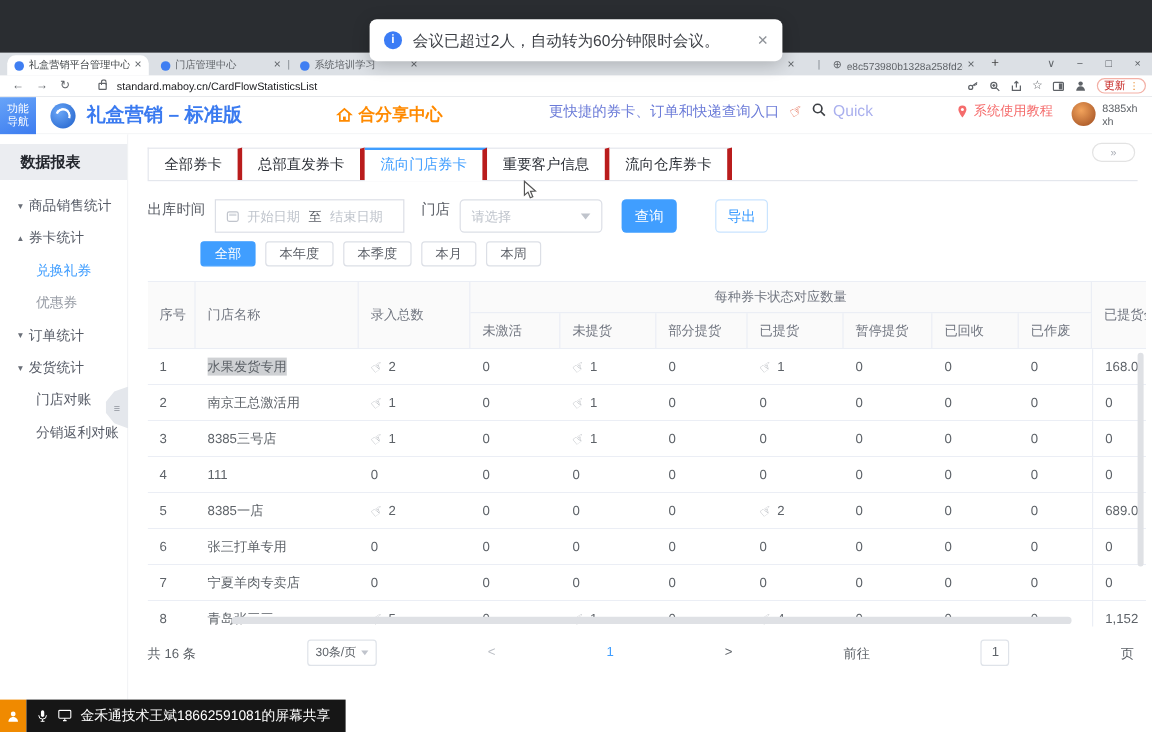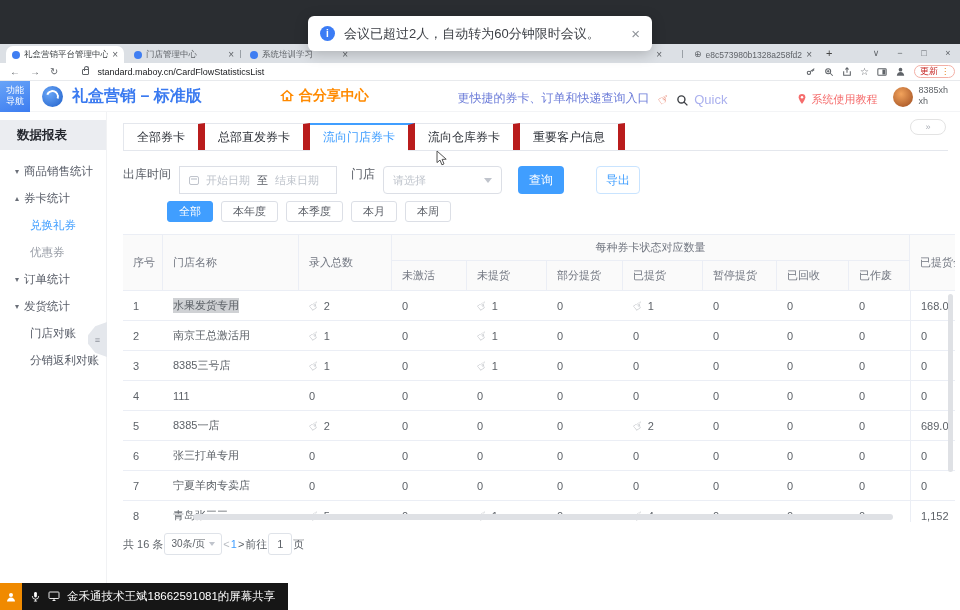--- a/index.html
+++ b/index.html
@@ -52,21 +52,21 @@
                 border-bottom:1px solid #f3f4f6; display:flex; align-items:center; }
   .nav-toggle { width:30px; height:31px; background:linear-gradient(160deg,#68a4f8,#3c7cf0); color:#fff; font-size:9px;
                 line-height:1.25; display:flex; flex-direction:column; align-items:center; justify-content:center; flex-shrink:0; }
   .logo { width:21px; height:21px; border-radius:50%; margin-left:12px; flex-shrink:0;
           background:radial-gradient(circle at 35% 35%,#6aa7f8,#1f5fc9); position:relative; }
   .logo::after { content:''; position:absolute; inset:4px; border:2px solid #fff; border-radius:50%;
                  border-left-color:transparent; border-bottom-color:transparent; transform:rotate(-25deg); }
   .brand { margin-left:9px; font-size:16px; font-weight:bold; color:#3a7af0; white-space:nowrap; }
   .share-center { margin-left:78px; display:flex; align-items:center; gap:5px; color:#ff8a00;
                   font-weight:bold; font-size:14px; white-space:nowrap; }
-  .hdr-right { margin-left:auto; display:flex; align-items:flex-end; padding-right:12px; }
+  .hdr-right { margin-left:auto; display:flex; align-items:flex-start; padding-right:12px; }
   .quick-entry { font-size:12px; color:#6b7bd8; white-space:nowrap; }
   .hand-hdr { font-size:13px; color:#e2684e; display:inline-block; transform:rotate(-30deg); margin-left:8px; }
   .q-mag { margin-left:7px; display:flex; }
   .quick-word { font-size:13px; color:#aab0ee; margin-left:5px; }
   .tutorial { display:flex; align-items:center; gap:4px; margin-left:70px; color:#f56c6c; font-size:11px; white-space:nowrap; }
   .avatar { width:20px; height:20px; border-radius:50%; margin-left:16px; flex-shrink:0;
             background:radial-gradient(circle at 40% 35%,#f2a35c,#9c4a1e); }
   .user { font-size:9px; color:#5f6368; line-height:1.2; margin-left:5px; }
 
   
@@ -82,21 +82,21 @@
   .caret { font-size:8px; color:#6a6f78; }
   .side-handle { position:absolute; right:-1px; top:210px; width:19px; height:35px; background:#e4e7ec;
                  clip-path:polygon(100% 0,100% 100%,38% 88%,0 62%,0 38%,38% 12%);
                  display:flex; align-items:center; justify-content:center; }
   .grip { font-size:9px; color:#8d929b; letter-spacing:0; }
 
   
   .main { position:absolute; left:107px; top:112px; width:853px; height:471px; background:#fff; }
   .tabs-row { display:flex; margin:11px 12px 0 16px; height:28px; border-bottom:1px solid #e4e7ed; position:relative; }
   .m-tab { padding:0 13px; line-height:26px; font-size:12px; color:#2d3138; border-top:1px solid #e4e7ed;
-           border-right:7px solid #b91c1c; background:#fff; white-space:nowrap; position:relative; }
+           border-right:4px solid #b91c1c; background:#fff; white-space:nowrap; position:relative; }
   .m-tab:first-child { border-left:1px solid #e4e7ed; }
   .m-tab.active { border-top:2px solid #409eff; line-height:24px; color:#409eff; }
   .m-tab.active::after { content:''; position:absolute; left:0; right:0; bottom:-1px; height:1px; background:#fff; }
   .collapse-pill { position:absolute; right:2px; top:-4px; width:36px; height:16px; border:1px solid #e3e3e3;
                    border-radius:9px; background:#fff; display:flex; align-items:center; justify-content:center;
                    font-size:9px; color:#a9adb5; }
 
   .filter-row { display:flex; align-items:flex-start; margin:15px 0 0 16px; gap:8px; font-size:12px; color:#5a5e66; }
   .date-input { width:158px; height:28px; border:1px solid #dcdfe6; border-radius:0; display:flex; align-items:center;
                 padding:0 9px; gap:7px; background:#fff; }
@@ -133,21 +133,21 @@
   .st0{width:75px} .st1{width:80px} .st2{width:76px} .st3{width:80px} .st4{width:74px} .st5{width:72px} .st6{width:61px}
   .tr { display:flex; height:30px; border-bottom:1px solid #ebeef5; background:#fff; }
   .td { display:flex; align-items:center; font-size:11px; color:#5d6268; padding-left:10px; flex-shrink:0; }
   .td.c-amount { border-left:1px solid #ebeef5; }
   .hl { background:#cfd1d4; }
   .hand { color:#a0a5ac; font-size:12px; display:inline-block; transform:rotate(-35deg); margin-right:4px; }
   .vscroll { position:absolute; right:2px; top:60px; width:5px; height:178px; background:#dfe1e5; border-radius:3px; }
   .hscroll { position:absolute; left:70px; bottom:2px; width:700px; height:6px; background:#dfe1e5; border-radius:3px; }
 
   
-  .pagination { display:flex; align-items:center; justify-content:flex-start; gap:1px; margin:11px 0 0 16px; width:822px;
+  .pagination { display:flex; align-items:center; justify-content:space-between; gap:17px; margin:11px 0 0 16px; width:822px;
                 font-size:11px; color:#5d6268; }
   .pg-select { min-width:58px; height:22px; border:1px solid #dfe3e9; border-radius:3px; display:flex; align-items:center;
                justify-content:center; gap:4px; font-size:10px; background:#fff; padding:0 5px; }
   .pg-select .sel-caret { margin-left:0; border-left-width:3.5px; border-right-width:3.5px; border-top-width:4px; }
   .pg-prev { color:#b8bcc2; } .pg-cur { color:#409eff; } .pg-next { color:#5d6268; }
   .pg-input { width:24px; height:22px; border:1px solid #dfe3e9; border-radius:3px; display:flex; align-items:center;
               justify-content:center; background:#fff; }
 
   
   .share-bar { position:absolute; left:0; top:583px; height:27px; display:flex; z-index:40; }
@@ -320,22 +320,22 @@
         <span class="grip">≡</span>
       </div>
   </div>
 
   <div class="main">
     <div class="tabs-row">
       <div id="main-tabs" style="display:flex">
           <div class="m-tab">全部券卡</div>
           <div class="m-tab">总部直发券卡</div>
           <div class="m-tab active">流向门店券卡</div>
+          <div class="m-tab">重要客户信息</div>
           <div class="m-tab">流向仓库券卡</div>
-          <div class="m-tab">重要客户信息</div>
         </div>
       <div class="collapse-pill">
           <span>»</span>
         </div>
     </div>
 
     <div class="filter-row">
       <span>出库时间</span>
       <div class="date-input">
         <span class="cal"></span>

